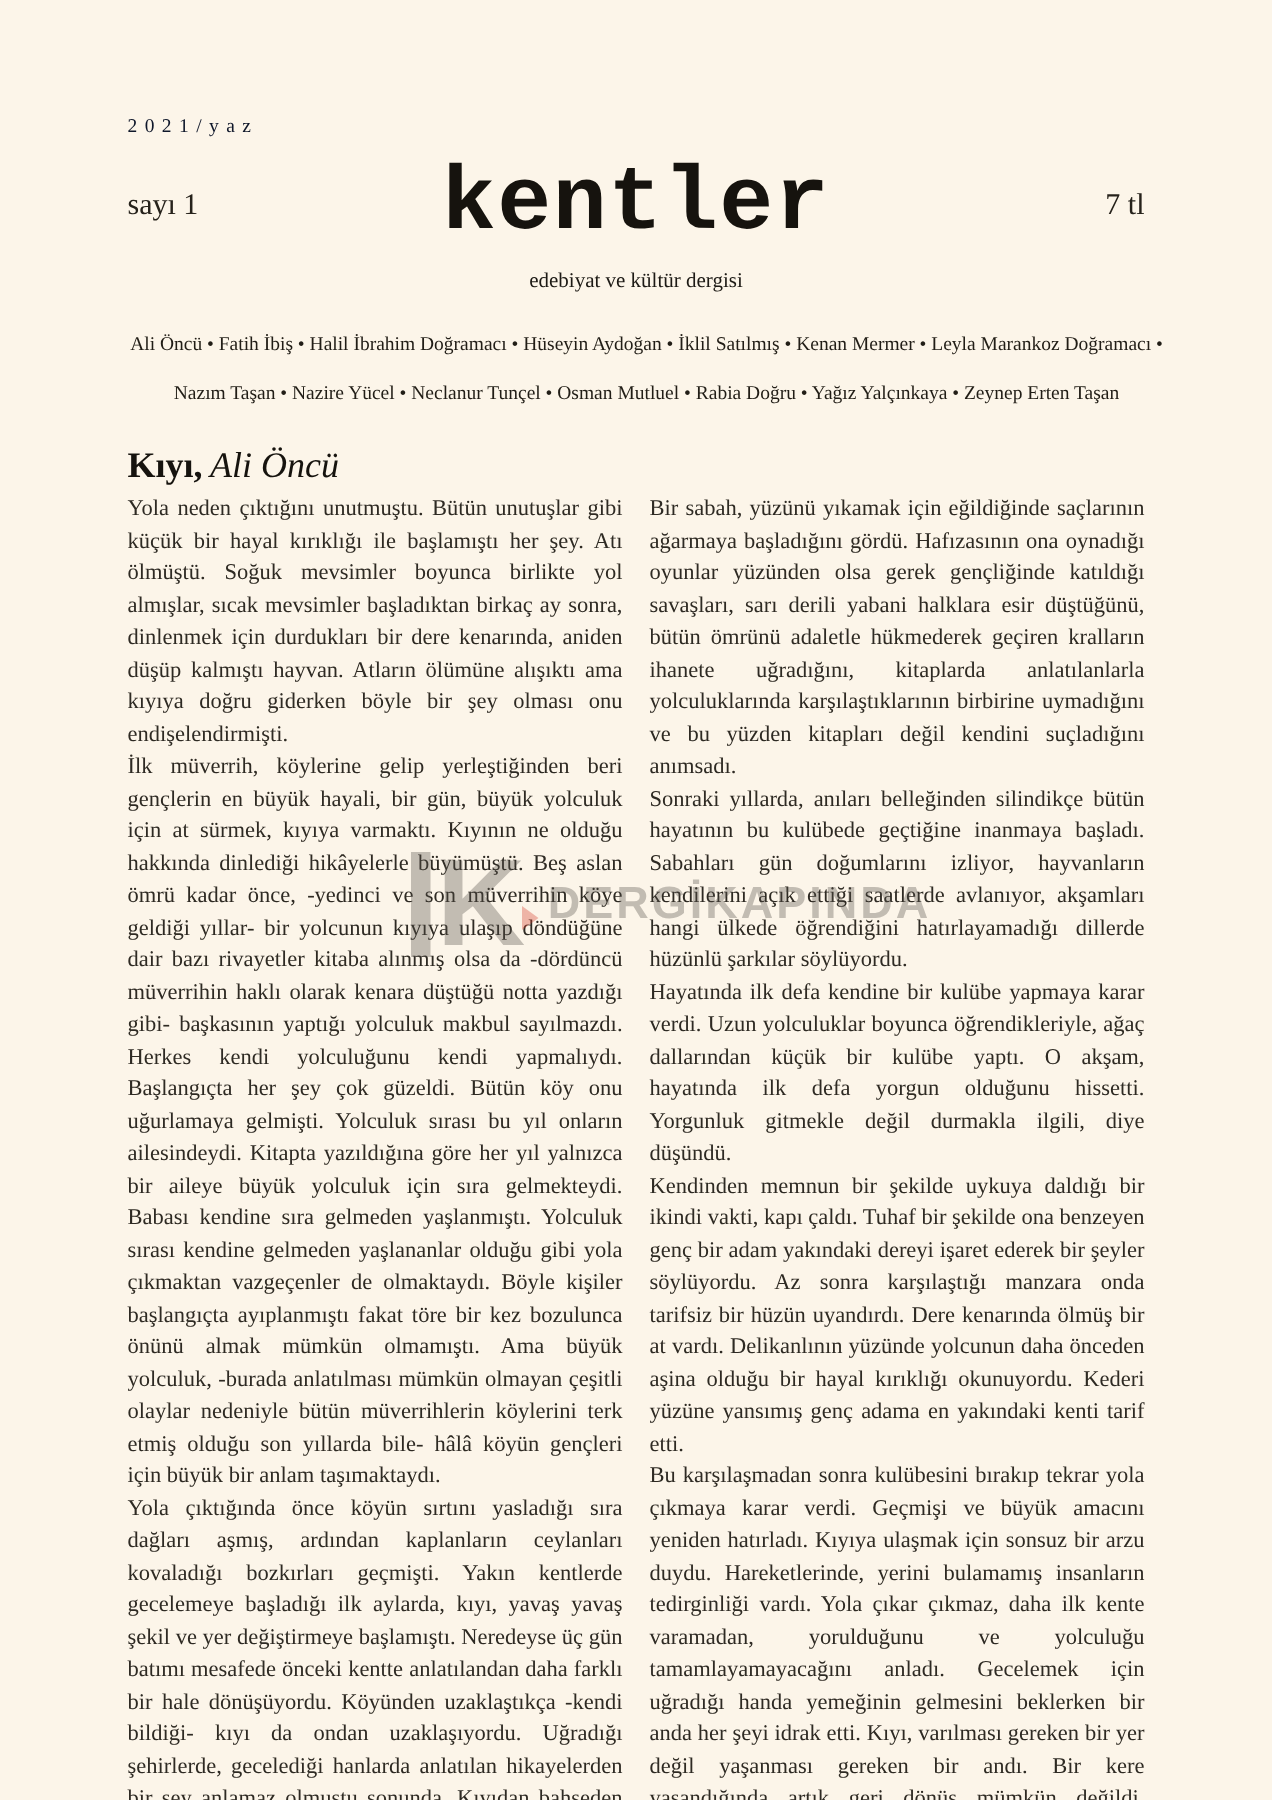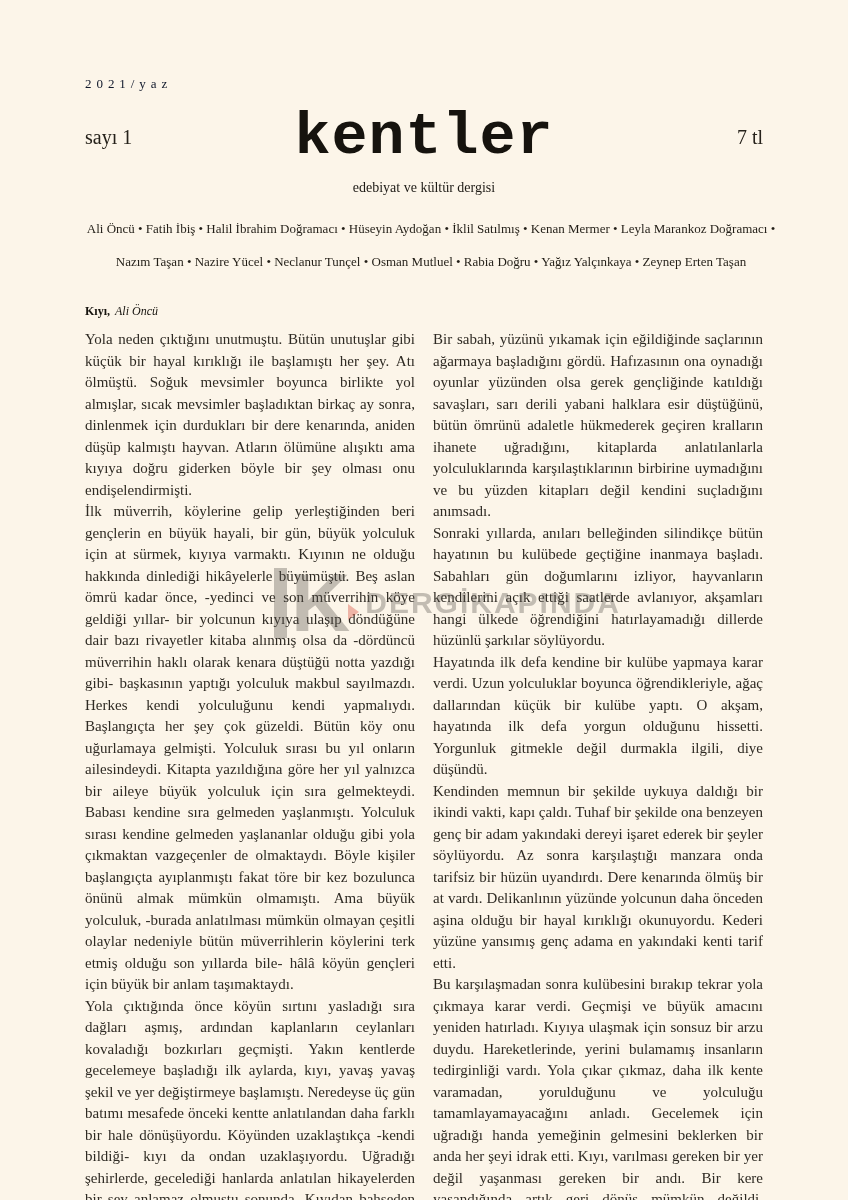--- a/index.html
+++ b/index.html
@@ -57,21 +57,21 @@
   
   .article {
     display: flex;
     gap: 18px;
     margin-top: 20px;
   }
   .col { flex: 1 1 0; min-width: 0; }
   .col2 { padding-top: 31px; }
   .article-title {
     margin: 0 0 5px 0;
-    font-size: 12px;
+    font-size: 24px;
     line-height: 26px;
     font-weight: 400;
     color: #16130e;
   }
   .article-title .t { font-weight: 700; }
   .article-title .a { font-style: italic; margin-left: 5px; }
   .col p {
     margin: 0;
     font-size: 15px;
     line-height: 21.5px;

